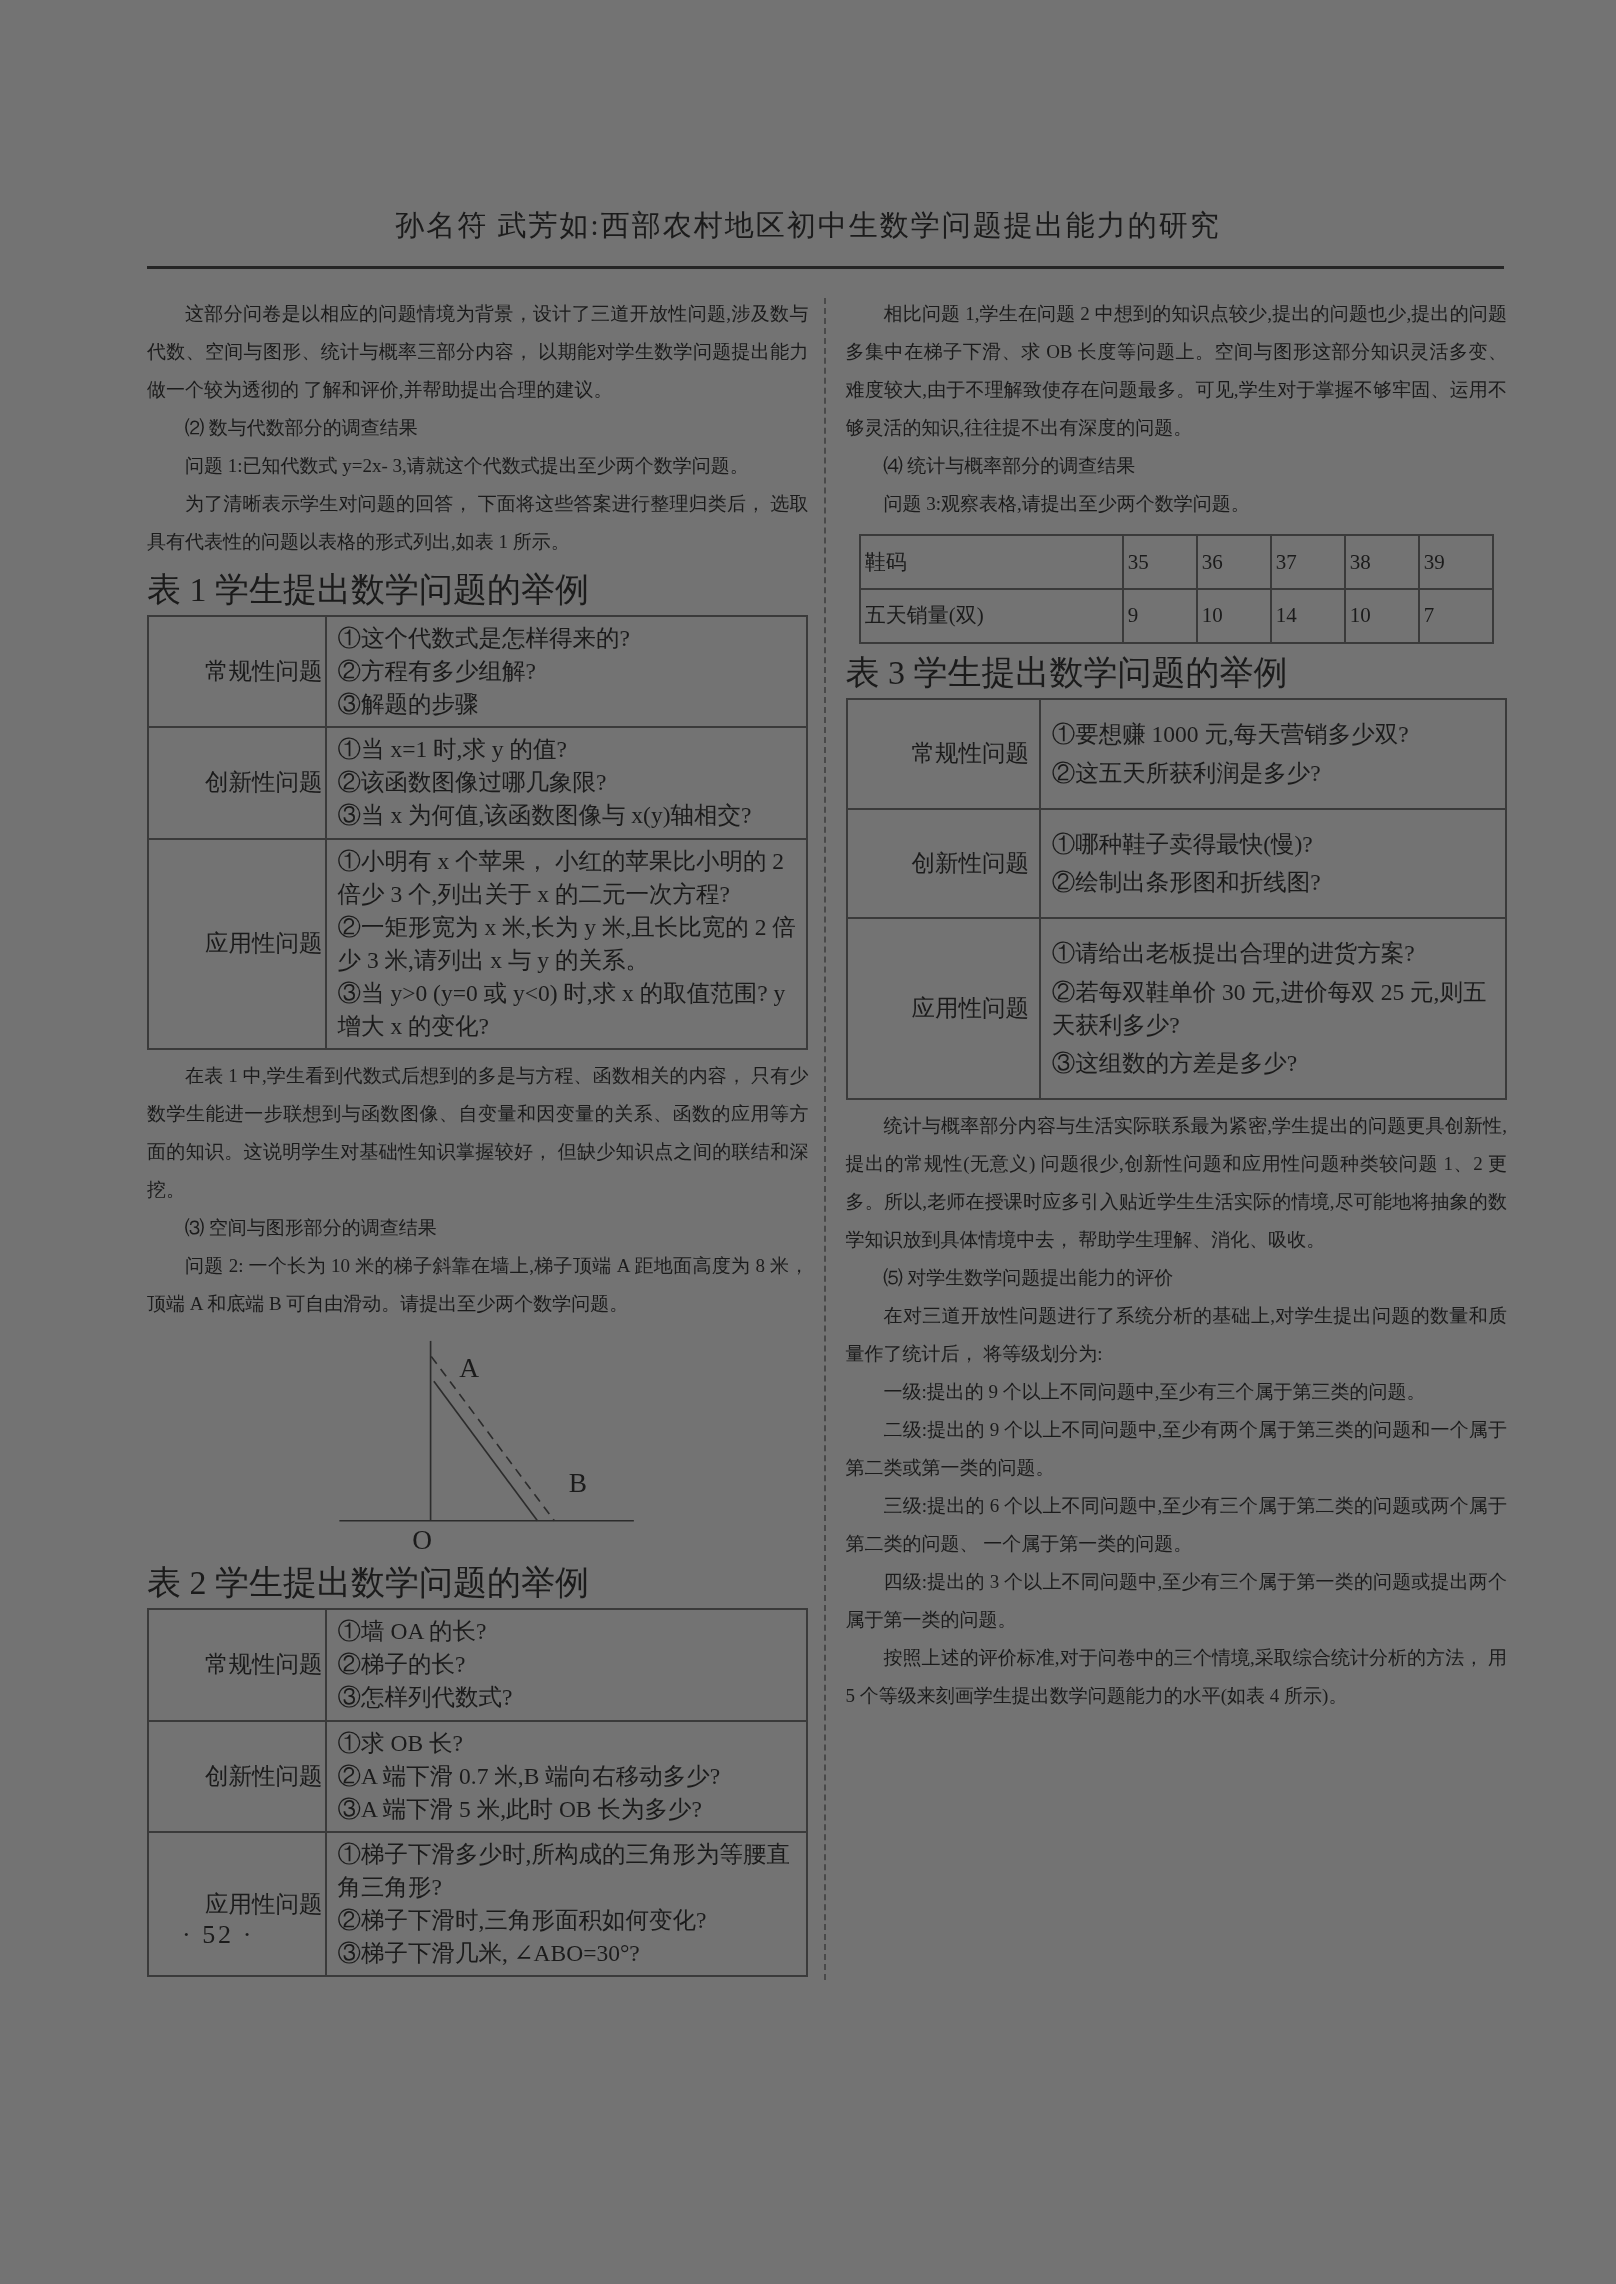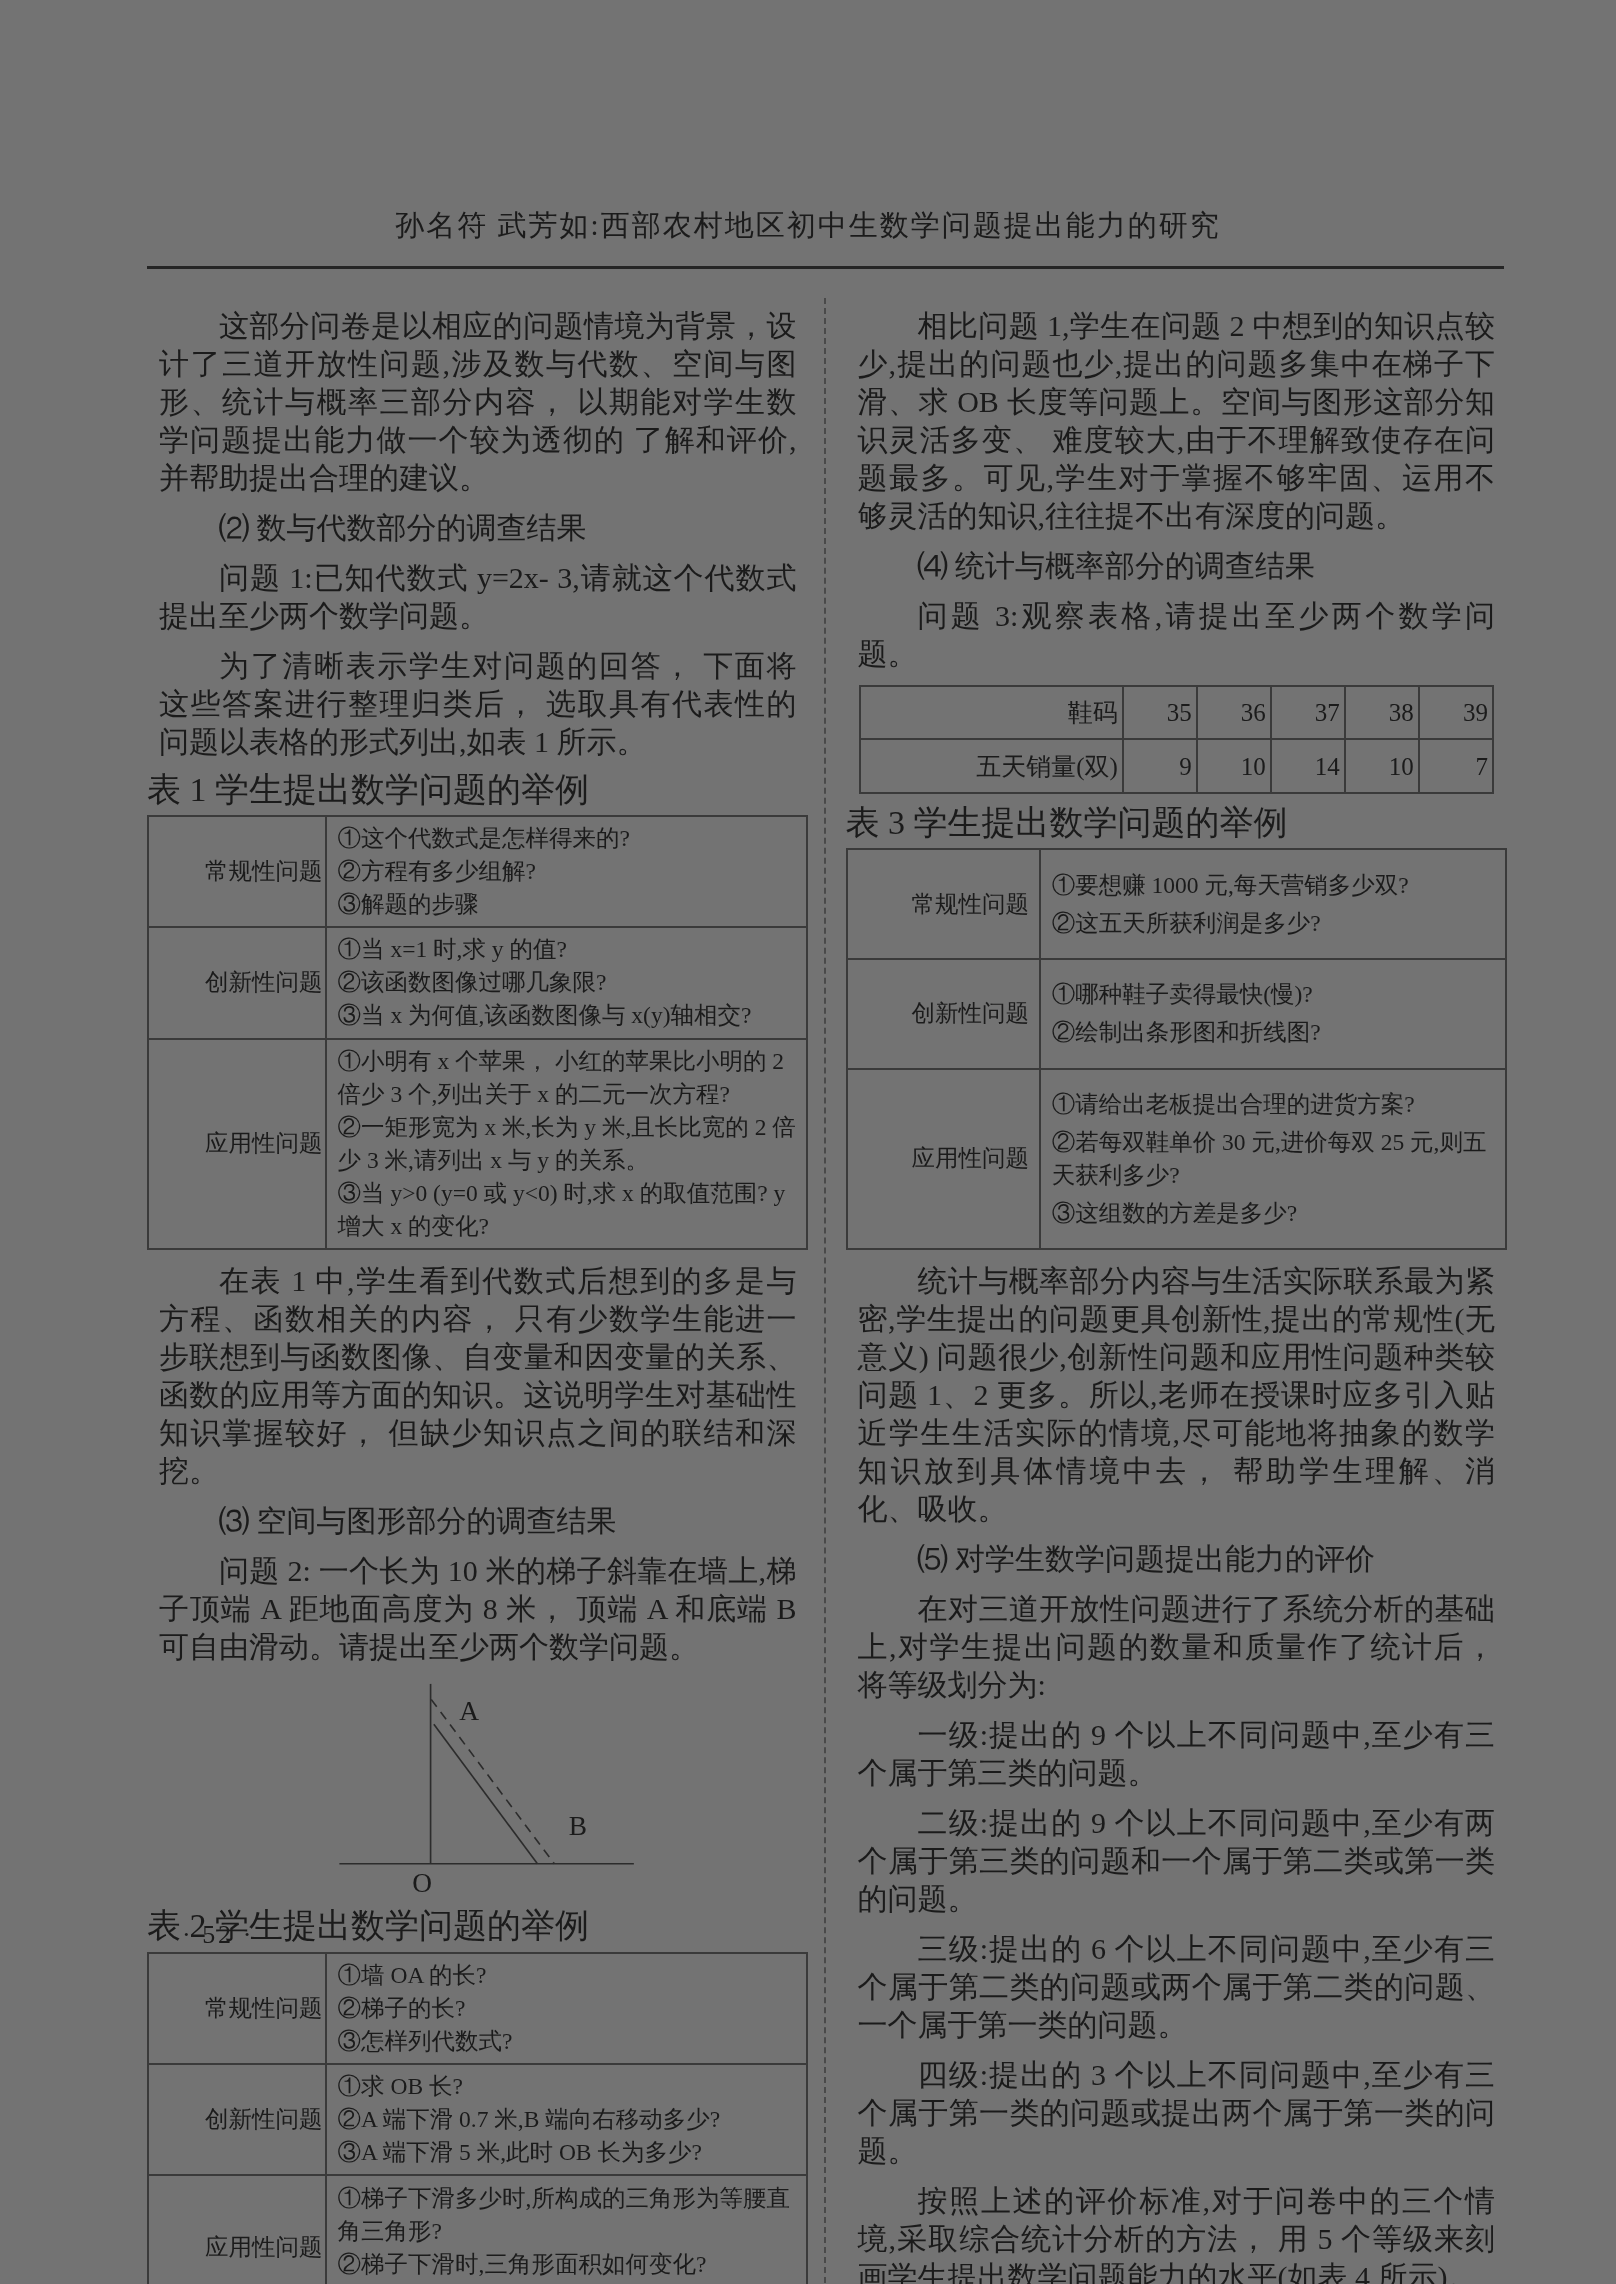--- a/index.html
+++ b/index.html
@@ -11,35 +11,35 @@
   .header-title {
     padding-top:206px; text-align:center; font-size:29px; letter-spacing:2px;
   }
   .rule { margin:19.5px 112px 0 147px; border-top:3.3px solid #252525; }
   .columns { display:flex; margin:26px 109px 0 147px; align-items:stretch; }
   .col { width:0; flex:1 1 0; }
   .col-left  { padding-right:15.6px; }
   .col-right { padding-left:19.5px; }
   .divider { border-left:2px dashed #4a4a4a; margin:3.9px 0; }
 
-  p.body { font-size:30px; line-height:38px; margin:12px; text-indent:2em; text-align:justify; }
+  p.body { font-size:19px; line-height:38px; margin:0; text-indent:2em; text-align:justify; }
   .caption { text-align:left; font-size:34px; line-height:31px; margin:13px 0 10.4px; }
 
   table.qtable {
     width:100%; border-collapse:collapse; table-layout:fixed;
     font-size:23.5px; line-height:33px; margin:3.9px 0 6.5px;
   }
   table.qtable td { border:2px solid #3a3a3a; padding:5.2px 10.4px; vertical-align:middle; }
   table.qtable td.lbl { width:171px; text-align:right; padding:5.2px 2.6px; }
   table.qtable.roomy td { padding:13px 10.4px; }
   table.qtable.roomy td .q { margin:5.2px 0; }
 
   table.dtable {
     width:96%; margin:11.7px auto 5.2px; border-collapse:collapse;
-    font-size:25px; line-height:31px; text-align:right; table-layout:fixed;
+    font-size:21px; line-height:31px; text-align:left; table-layout:fixed;
   }
   table.dtable td { border:2px solid #3a3a3a; padding:10.4px 3.9px; }
   table.dtable td.wide { width:40%; }
 
   .figure-wrap { text-align:center; margin:14.3px 0 2.6px; }
   .figure-wrap svg { display:inline-block; }
   .fig-label { font-size:42px; font-family:"Liberation Serif","DejaVu Serif",serif; fill:#1b1b1b; }
 
   .page-number {
     position:absolute; left:182px; top:1920px;

